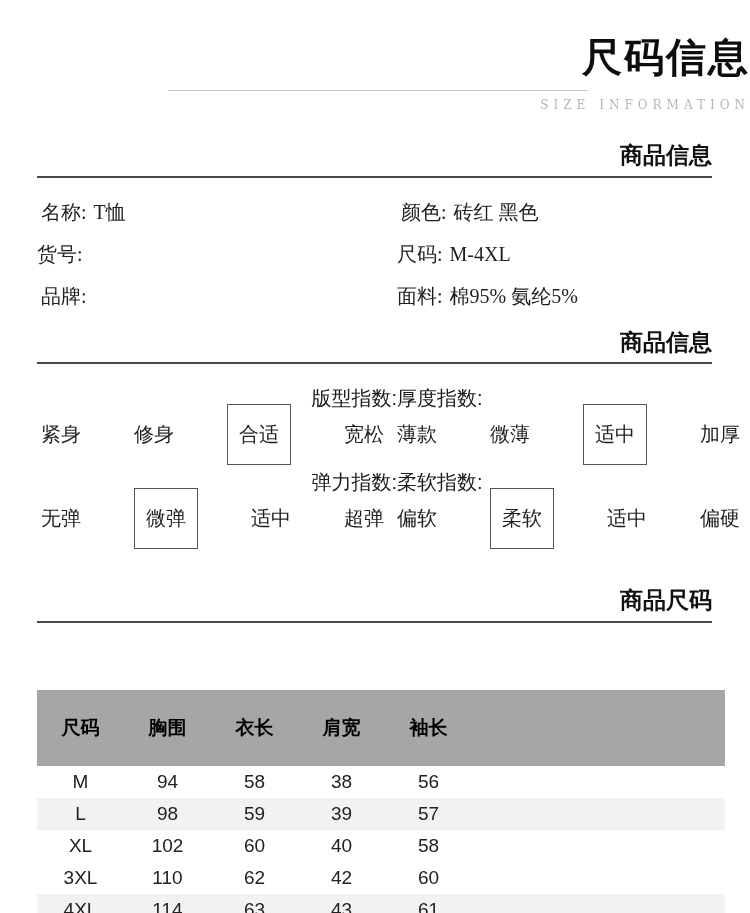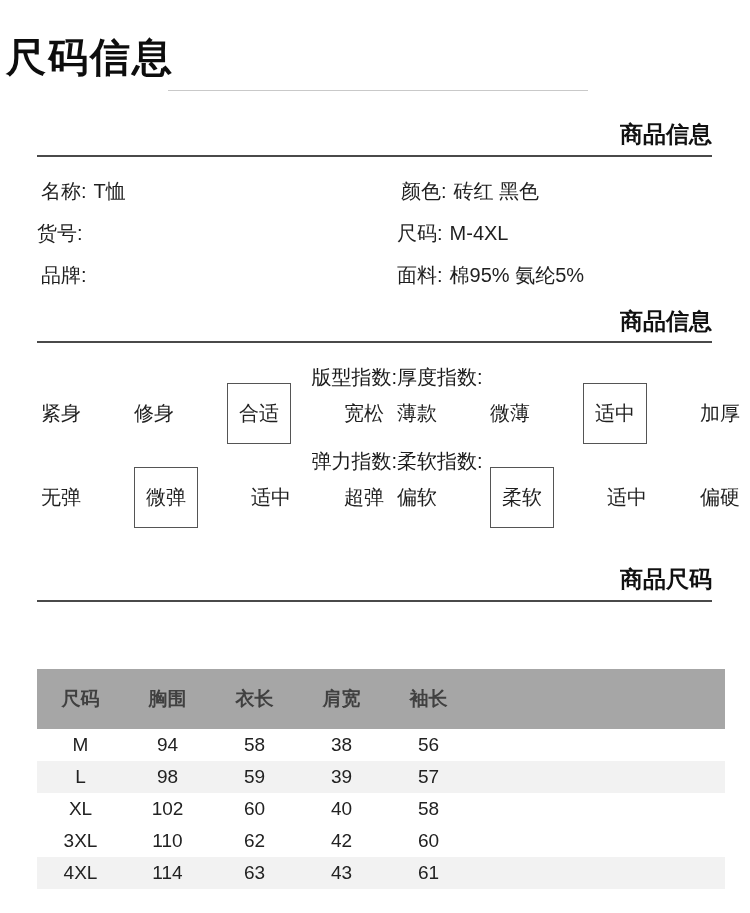--- a/index.html
+++ b/index.html
@@ -2,75 +2,76 @@
 <html><head>
 <meta charset="utf-8">
 <style>
   html,body{margin:0;padding:0;background:#ffffff;}
   body{
     width:750px;min-height:913px;
     font-family:"Liberation Sans","DejaVu Sans",sans-serif;
     color:#222222;
   }
   
-  .page-header{padding-top:34px;text-align:left;padding-left:6px;}
+  .page-header{padding-top:34px;text-align:right;padding-left:6px;}
   .page-title{
     margin:0;font-size:40px;font-weight:700;color:#0d0d0d;
     letter-spacing:2px;line-height:1.15;
   }
   .title-divider{width:420px;height:1px;background:#c9c9c9;margin:10px auto 0;}
   .page-subtitle{
     margin-top:7px;font-size:12px;color:#b5b5b5;letter-spacing:5px;
     font-family:"DejaVu Serif","Liberation Serif",serif;
   }
   
   .content{margin:0 38px 0 37px;}
   .sec-title{
     margin:0;font-size:23px;font-weight:700;color:#111111;line-height:1.2;
     padding-bottom:6px;border-bottom:2px solid #4a4a4a;text-align:right;
   }
   .sec1{margin-top:30px;}
   .sec2{margin-top:11px;}
   .sec3{margin-top:53px;}
   
   .info-grid{margin-top:14px;display:grid;grid-template-columns:360px 1fr;}
-  .info-item{height:42px;display:flex;align-items:center;font-size:20px;color:#1f1f1f;}
+  .info-item{height:42px;display:flex;align-items:center;font-size:20px;color:#1f1f1f;font-family:Liberation Serif, serif;}
   .info-item.left{padding-left:4px;}
   .info-item .val{margin-left:7px;white-space:pre;}
   
   .idx-grid{margin-top:22px;display:grid;grid-template-columns:360px 1fr;row-gap:20px;}
   .idx-label{font-size:20px;color:#1a1a1a;line-height:24px;}
   .idx-group.left{padding-left:4px;text-align:right;}
   .idx-options{
     margin-top:8px;height:32px;display:flex;align-items:center;gap:53px;
     font-size:20px;color:#1f1f1f;
   }
   .opt{white-space:nowrap;}
   .opt.sel{border:1px solid #555555;padding:16px 11px;}
   
   .size-table{
     margin-top:67px;border-collapse:collapse;table-layout:fixed;
     width:688px;
   }
   .size-table col.c{width:87px;}
   .size-table th{
-    background:#a6a6a6;color:#404040;font-weight:700;font-size:19px;
-    height:40px;text-align:center;padding:10px;
+    background:#a6a6a6;color:#000000;font-weight:700;font-size:19px;
+    height:40px;text-align:center;padding:18px;
   }
   .size-table td{
     font-size:19px;color:#222222;height:32px;text-align:center;padding:0;
   }
   .size-table tr.alt{background:#f2f2f2;}
 </style>
 </head>
 <body>
 
 <header class="page-header">
   <h1 class="page-title">尺码信息</h1>
   <div class="title-divider"></div>
+  <div class="page-subtitle">SIZE INFORMATION</div>
 </header>
 
 <main class="content">
 
   <section>
     <h2 class="sec-title sec1">商品信息</h2>
     <div class="info-grid">
       <div class="info-item left">
         <span>名称:</span>
         <span class="val">T恤</span>

